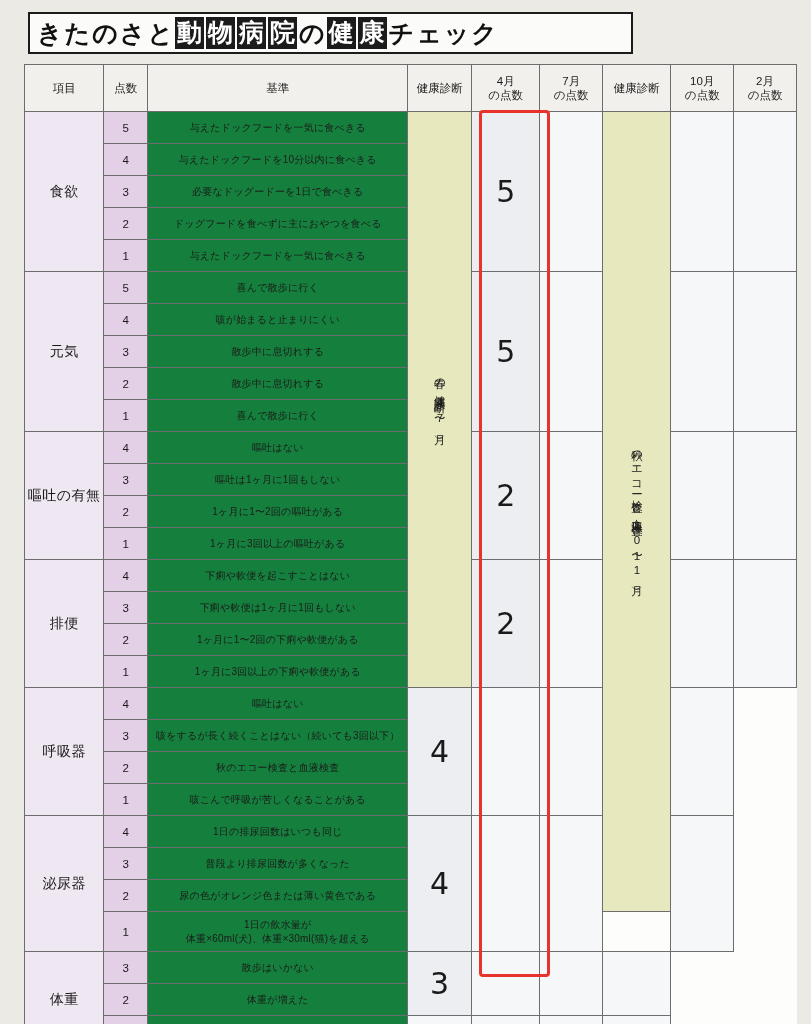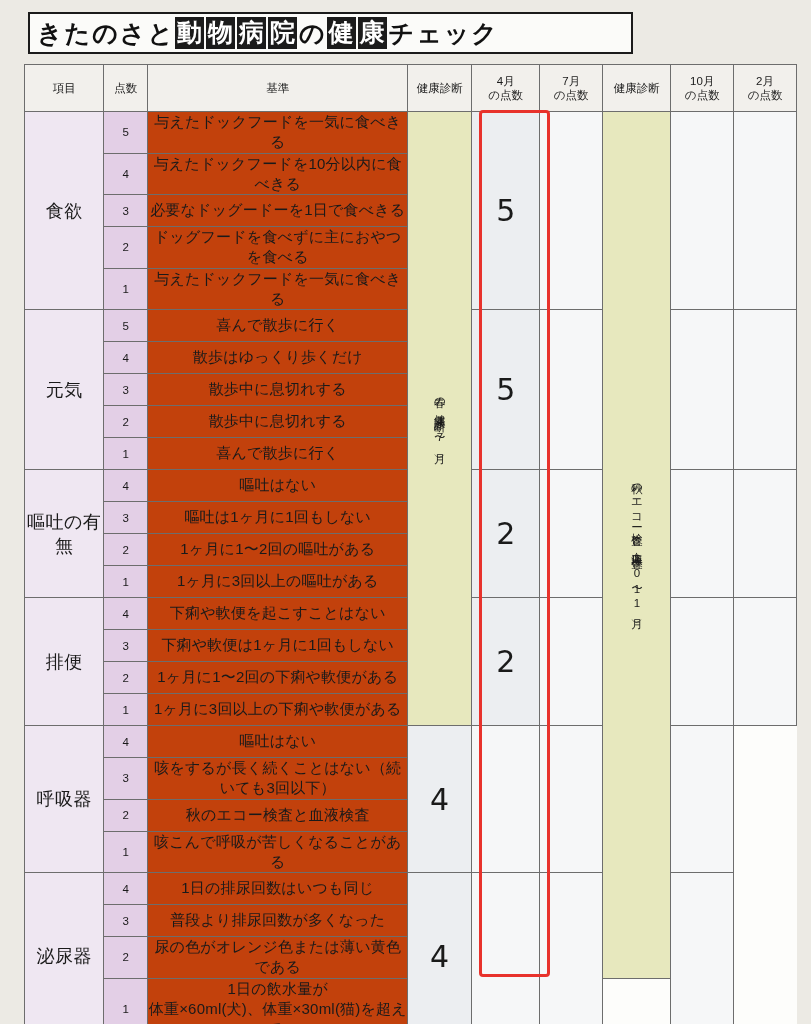--- a/index.html
+++ b/index.html
@@ -52,31 +52,31 @@
   .c-crit{width:236px;}
   .c-chk1{width:58px;}
   .c-s4{width:62px;}
   .c-s7{width:57px;}
   .c-chk2{width:62px;}
   .c-s10{width:57px;}
   .c-s2{width:57px;}
 
   td.item{
     background:#efe7f2;
-    font-size:18px;
+    font-size:14px;
     letter-spacing:0.5px;
   }
   td.pts{
     background:#e3cfe6;
     font-size:11.5px;
     color:#3a2b3e;
   }
   td.crit{
-    background:#c2410c;
-    font-size:15px;
+    background:#15803d;
+    font-size:10px;
     line-height:1.35;
     padding:3px 4px;
     letter-spacing:0.2px;
   }
   tr.row td{height:31px;}
   tr.row.tall td{height:39px;}
 
   
   td.vert{
     background:#e7e8be;
@@ -217,21 +217,21 @@
       <td class="item" rowspan="5">元気</td>
       <td class="pts">5</td>
       <td class="crit">喜んで散歩に行く</td>
       <td class="score" rowspan="5">5</td>
       <td class="score blank" rowspan="5"></td>
       <td class="score blank" rowspan="5"></td>
       <td class="score blank" rowspan="5"></td>
     </tr>
     <tr class="row">
       <td class="pts">4</td>
-      <td class="crit">散歩はゆっくり歩くだけ</td>
+      <td class="crit">咳が始まると止まりにくい</td>
     </tr>
     <tr class="row">
       <td class="pts">3</td>
       <td class="crit">散歩中に息切れする</td>
     </tr>
     <tr class="row">
       <td class="pts">2</td>
       <td class="crit">散歩中に息切れする</td>
     </tr>
     <tr class="row">

